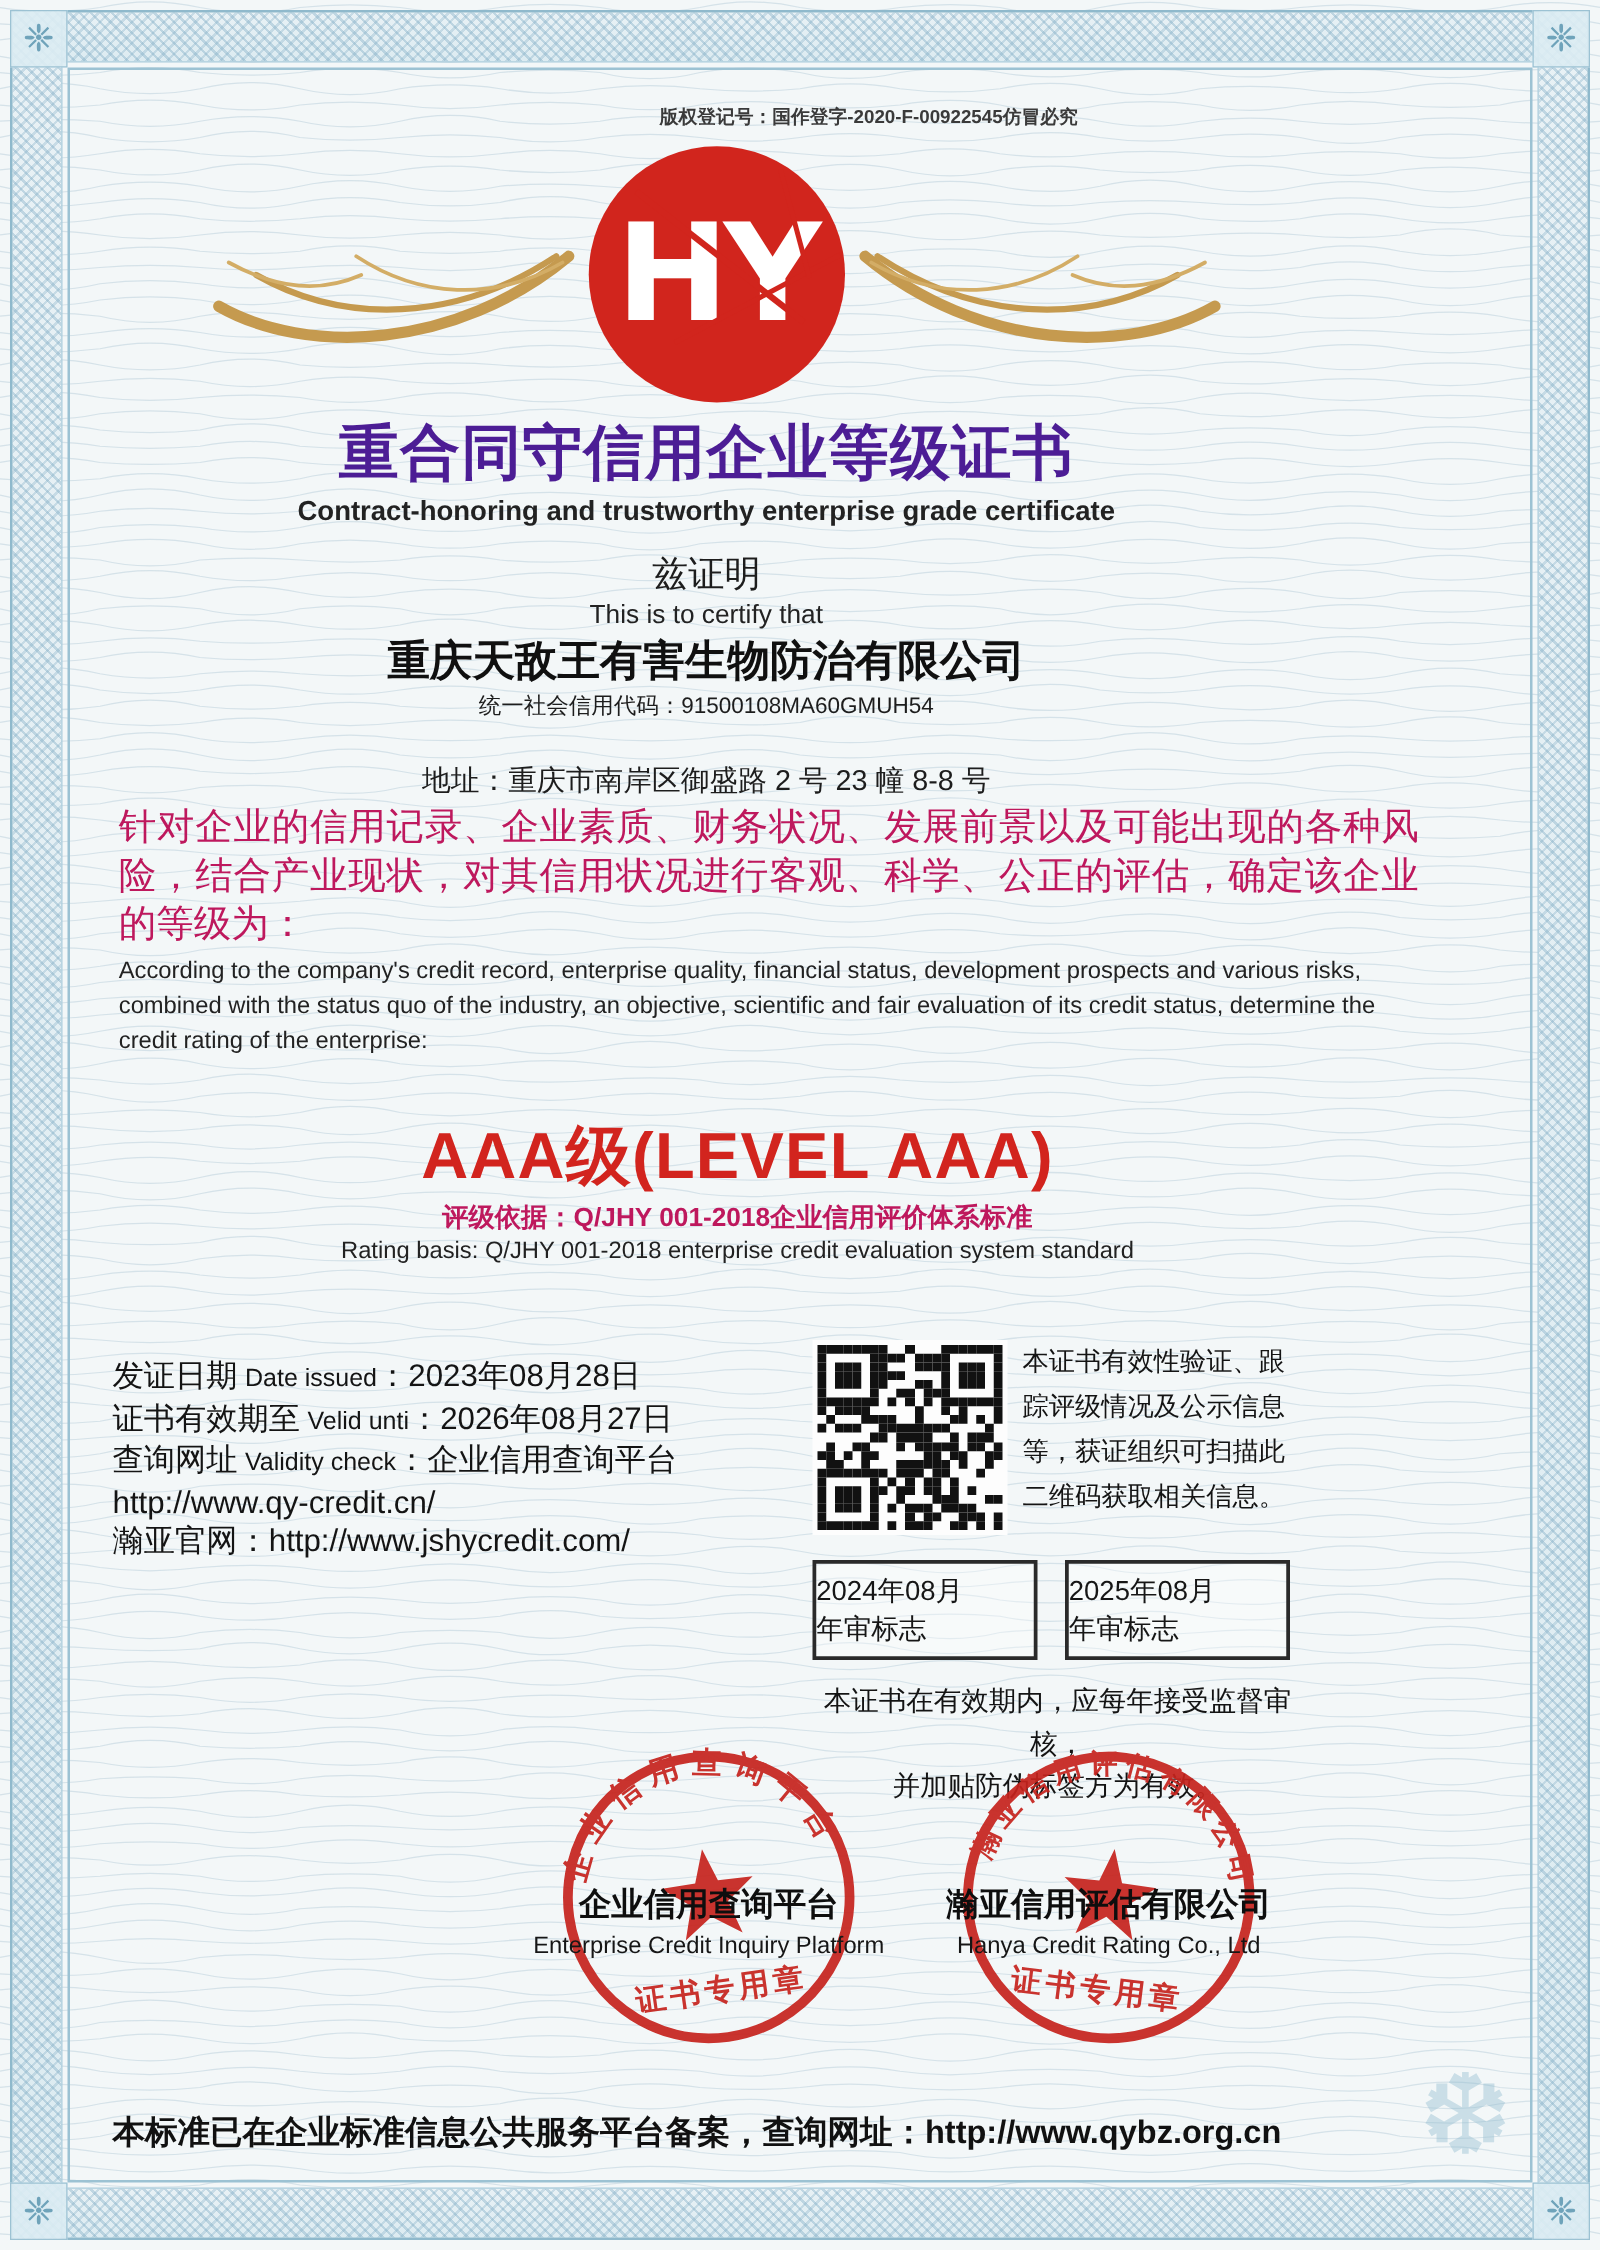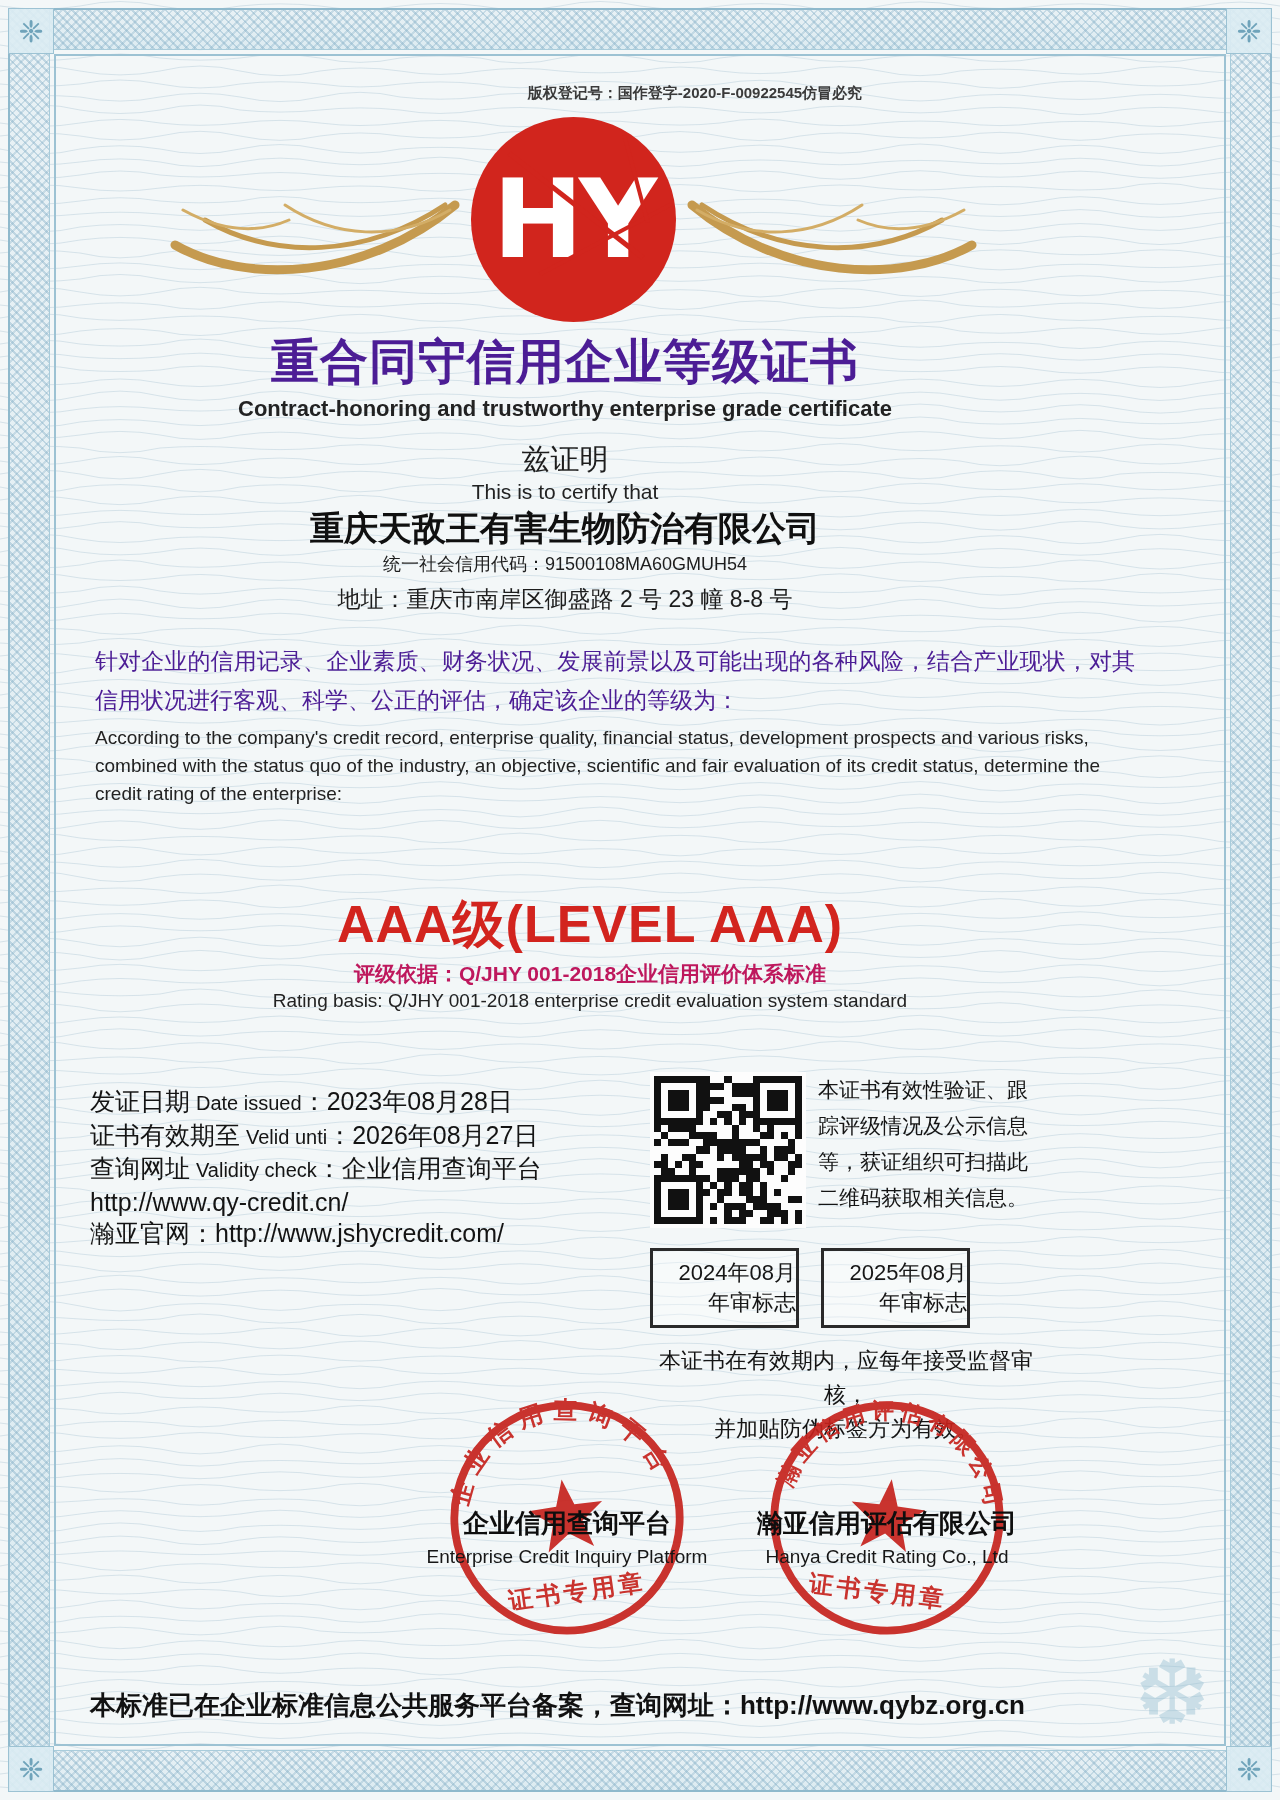--- a/index.html
+++ b/index.html
@@ -40,43 +40,43 @@
   .crack { position:absolute; background:#d1251d; }
   .crack1 { width:170px; height:5px; transform:rotate(38deg); top:86px; left:20px; }
   .crack2 { width:150px; height:4px; transform:rotate(-28deg); top:120px; left:60px; }
   .crack3 { width:90px; height:4px; transform:rotate(75deg); top:60px; left:120px; }
   .title-cn { top:330px; left:0; right:150px; font-size:48px; font-weight:bold; letter-spacing:1px; color:#4c1d95; }
   .title-en { top:396px; left:0; right:150px; font-size:22px; font-weight:bold; color:#222; }
   .certify-cn { top:440px; left:0; right:150px; font-size:29px; color:#1d1d1d; }
   .certify-en { top:480px; left:0; right:150px; font-size:21px; color:#222; }
   .company { top:506px; left:0; right:150px; font-size:34px; font-weight:900; color:#101010; }
   .code-line { top:552px; left:0; right:150px; font-size:18px; color:#1d1d1d; }
-  .addr-line { top:584px; left:0; right:150px; font-size:23px; color:#1d1d1d; }
+  .addr-line { top:609px; left:0; right:150px; font-size:23px; color:#1d1d1d; }
   .para { top:642px; left:95px; right:145px; }
-  .para .cn { font-size:23px; line-height:39px; color:#4c1d95; text-align:justify; }
+  .para .cn { font-size:30px; line-height:39px; color:#be185d; text-align:justify; }
   .para .en { margin-top:4px; font-size:19px; line-height:28px; color:#222; }
   .aaa { top:890px; left:0; right:100px; font-size:52px; font-weight:900; color:#d2241e; letter-spacing:1px; }
   .basis-cn { top:960px; left:0; right:100px; font-size:21px; color:#be185d;font-weight:bold; }
   .basis-en { top:990px; left:0; right:100px; font-size:19px; color:#222; }
   
   .details { top:1086px; left:90px; width:580px; }
   .detail-line { white-space:nowrap; line-height:31.5px; font-size:25px; color:#141414; }
   .detail-line .cn { font-weight:500; }
   .detail-line .en { font-size:20px; margin-left:6px; }
   .detail-line .en:empty { display:none; margin:0; }
   
   .qr-col { top:1072px; left:650px; width:392px; }
   .qr-row { display:flex; gap:12px; }
   .qr-box { width:156px; height:156px; background:#fdfdfd; padding:4px; flex:0 0 auto; }
   .qr-grid { display:grid; grid-template-columns:repeat(21,1fr); width:148px; height:148px; }
   .qr-grid i { display:block; }
   .qr-grid i.b { background:#111; }
   .qr-note { font-size:21px; line-height:36px; color:#141414; }
   .badges { display:flex; gap:22px; margin-top:20px; }
-  .badge { width:149px; border:3px solid #2a2a2a; background:rgba(255,255,255,.35); text-align:right; padding:7px 0; }
+  .badge { width:180px; border:3px solid #2a2a2a; background:rgba(255,255,255,.35); text-align:left; padding:7px 0; }
   .badge div { font-size:22px; line-height:30px; color:#161616; }
   .validity { margin-top:16px; text-align:center; font-size:22px; line-height:34px; color:#141414; }
   
   .seal-block { position:absolute; z-index:2; width:350px; height:280px; }
   .seal-left { top:1388px; left:392px; }
   .seal-right { top:1388px; left:712px; }
   .seal-svg { position:absolute; top:0; left:50%; width:260px; height:260px; opacity:.92; }
   .seal-left .seal-svg { transform:translateX(-50%) rotate(-8deg); }
   .seal-right .seal-svg { transform:translateX(-50%) rotate(7deg); }
   .org-cn { position:absolute; top:118px; left:0; right:0; text-align:center; font-size:26px; font-weight:bold; color:#0e0e0e; z-index:3; }

